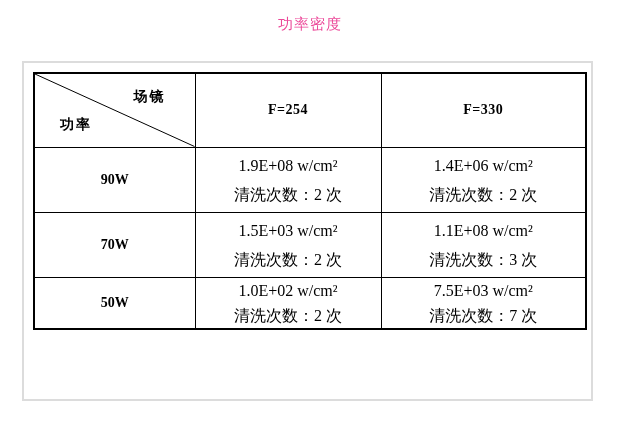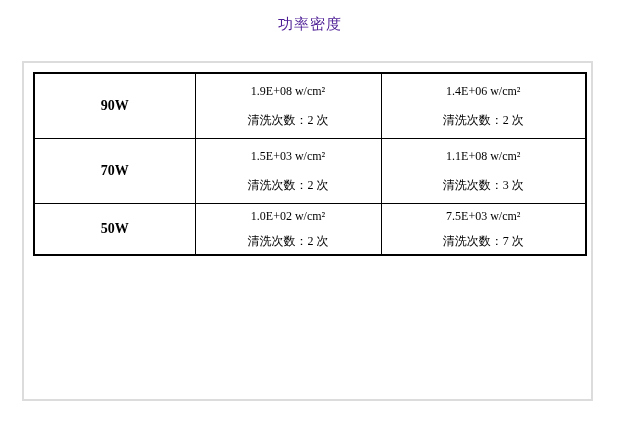--- a/index.html
+++ b/index.html
@@ -16,21 +16,21 @@
     overflow: hidden;
   }
   .page-title {
     position: absolute;
     top: 15px;
     left: 0;
     width: 620px;
     text-align: center;
     font-size: 15px;
     letter-spacing: 1px;
-    color: #4c1d95;
+    color: #ec4899;
   }
   .table-frame {
     position: absolute;
     left: 22px;
     top: 61px;
     width: 567px;
     height: 336px;
     border: 2px solid #dcdcdc;
     background: #ffffff;
   }
@@ -85,40 +85,51 @@
     position: absolute;
     bottom: 13px;
     left: 25px;
     font-weight: bold;
     font-size: 14px;
     letter-spacing: 2px;
   }
   .cell-line {
     display: block;
     line-height: 29px;
-    font-size: 12px;
+    font-size: 16px;
   }
   tr.data-row:last-child .cell-line {
     line-height: 25px;
   }
 </style>
 </head>
 <body>
 
 <div class="page-title">功率密度</div>
 
 <div class="table-frame"></div>
 
 <table class="power-table">
   <colgroup>
     <col style="width:161px">
     <col style="width:186px">
     <col style="width:205px">
   </colgroup>
   <tbody>
+    <tr class="header-row">
+      <td class="corner-cell">
+        <svg viewBox="0 0 100 100" preserveAspectRatio="none">
+          <line x1="0" y1="0" x2="100" y2="100" stroke="#000000" stroke-width="1" vector-effect="non-scaling-stroke"></line>
+        </svg>
+        <span class="corner-top-right">场镜</span>
+        <span class="corner-bottom-left">功率</span>
+      </td>
+      <td class="col-header">F=254</td>
+      <td class="col-header">F=330</td>
+    </tr>
 
     <tr class="data-row">
       <td class="row-header">90W</td>
       <td class="data-cell">
         <span class="cell-line">1.9E+08 w/cm²</span>
         <span class="cell-line">清洗次数：2 次</span>
       </td>
       <td class="data-cell">
         <span class="cell-line">1.4E+06 w/cm²</span>
         <span class="cell-line">清洗次数：2 次</span>

